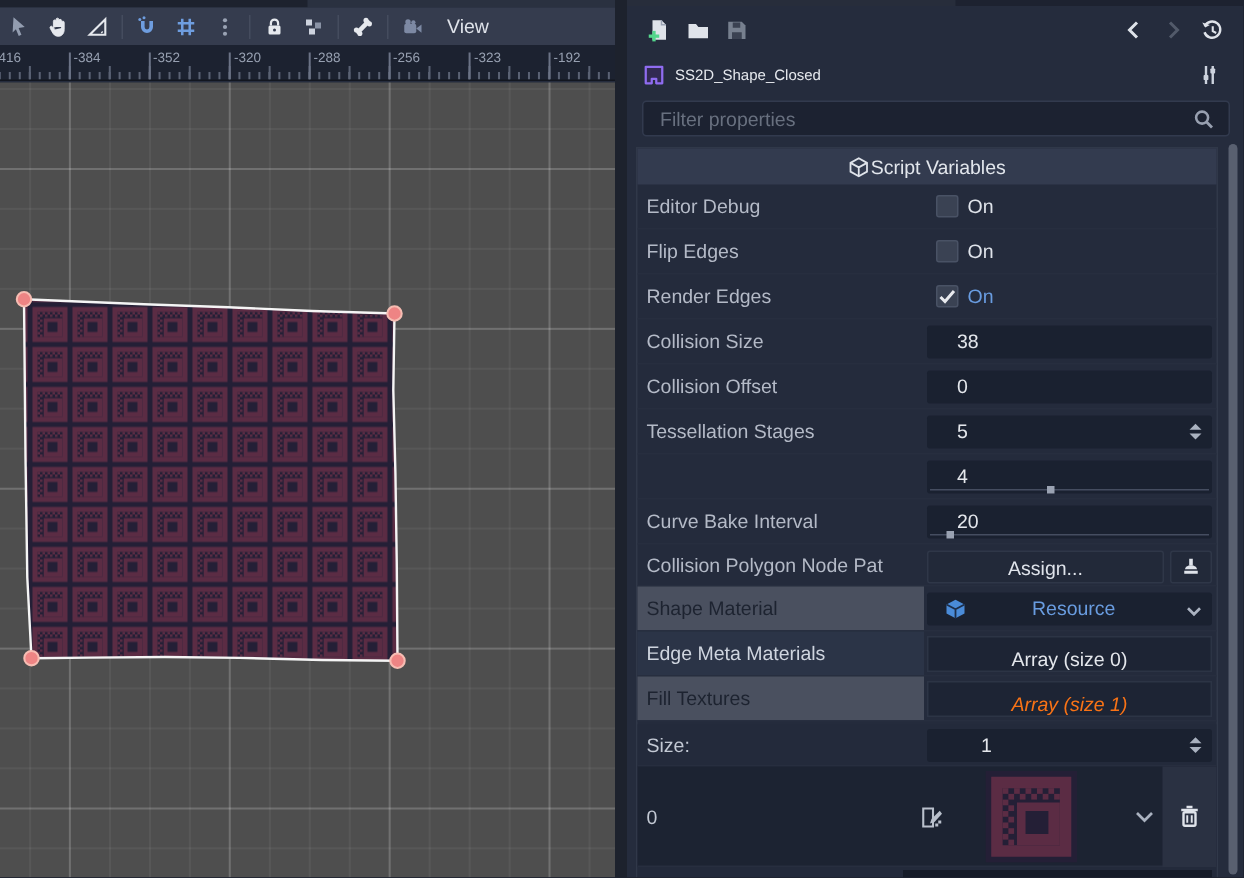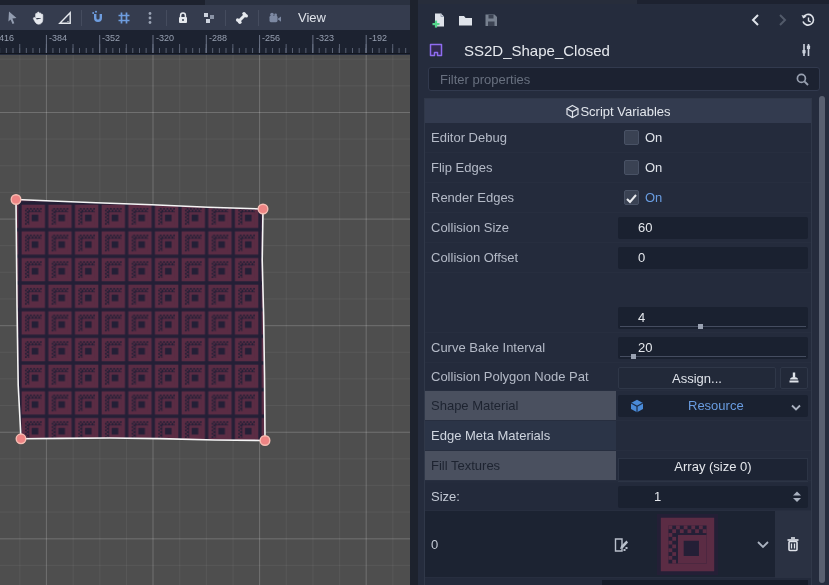--- a/index.html
+++ b/index.html
@@ -42,21 +42,21 @@
 
   
   #panel{position:absolute;left:418px;top:0;width:411px;height:585px;background:#252c3d;}
   .panel-tabstrip{position:absolute;left:0;top:0;width:411px;height:4px;background:#1d2230;}
   .panel-tabstrip .seg{position:absolute;left:0;top:0;width:219px;height:4px;background:#272d3b;}
   #res-toolbar{position:absolute;left:0;top:4px;width:411px;height:32px;display:flex;align-items:center;padding:0 8px;}
   .rbtn{width:26px;height:24px;display:flex;align-items:center;justify-content:center;}
   .spacer{flex:1;}
 
   #node-row{position:absolute;left:0;top:36px;width:411px;height:28px;display:flex;align-items:center;padding:0 10px;}
-  #node-name{color:#e6e9ee;font-size:15px;margin-left:20px;flex:1;}
+  #node-name{color:#e6e9ee;font-size:10px;margin-left:6px;flex:1;}
 
   #filter-row{position:absolute;left:10px;top:67px;width:392px;height:24px;background:#1c2231;
     border:1px solid #323a4e;border-radius:3px;display:flex;align-items:center;padding:0 9px;}
   #filter-row input{flex:1;background:transparent;border:none;outline:none;color:#cfd5df;font-size:13px;}
   #filter-row input::placeholder{color:#68707f;}
 
   #section{position:absolute;left:6px;top:98px;width:388px;height:487px;border:1px solid #303849;border-bottom:none;background:#242b3c;}
   #sec-header{position:absolute;left:0;top:0;width:386px;height:24px;background:#333b4f;
     display:flex;align-items:center;justify-content:center;color:#e2e6ec;font-size:13px;gap:0;}
 
@@ -70,21 +70,21 @@
   .field .num{position:absolute;left:20px;top:3px;color:#e4e7ec;font-size:13px;}
   .onlabel{position:absolute;left:220px;top:7px;font-size:13px;color:#dfe3ea;}
   .onlabel.accent{color:#699ce0;}
   .cbox{position:absolute;left:199px;top:7px;width:15px;height:15px;background:#3a4253;border:1px solid #495265;border-radius:2px;}
   .spin{position:absolute;right:6px;top:5px;}
   .track{position:absolute;left:2px;bottom:2px;width:186px;height:1px;background:#454d60;}
   .grab{position:absolute;bottom:0;width:5px;height:5px;background:#9aa2b2;}
   .btn{position:absolute;top:4px;height:22px;background:#222939;border:1px solid #2f3748;border-radius:2px;
        display:flex;align-items:center;justify-content:center;color:#dfe3ea;font-size:13px;}
   .arraybtn{position:absolute;left:193px;top:3px;width:190px;height:24px;background:#1d2434;border:1px solid #2c3445;
-       display:flex;align-items:flex-start;justify-content:center;font-size:13px;color:#e4e7ec;margin-top:34px;}
+       display:flex;align-items:flex-end;justify-content:center;font-size:13px;color:#e4e7ec;}
   .arraybtn.accent{color:#f97316;font-style:italic;}
   .chev{position:absolute;right:6px;top:8px;}
 
   #size-row{position:absolute;left:0;top:384px;width:386px;height:28px;border-bottom:1px solid #272e3f;background:#232a3b;}
   #item-row{position:absolute;left:0;top:412px;width:386px;height:67px;background:#1c2332;border-bottom:1px solid #272e3f;}
   .trash-cell{position:absolute;right:0;top:0;width:36px;height:67px;background:#2a3142;display:flex;align-items:center;justify-content:center;}
   #partial-row{position:absolute;left:0;top:479px;width:386px;height:7px;background:#232a3b;}
   #partial-row .pfield{position:absolute;left:177px;top:2px;width:206px;height:5px;background:#161c29;}
 
   #vscroll{position:absolute;right:4px;top:96px;width:6px;height:487px;background:#242b3c;border-radius:3px;}
@@ -334,28 +334,38 @@
           <svg width="13" height="13">
               <path d="M2,7 L5,10 L11,3" fill="none" stroke="#e8eaee" stroke-width="2"></path>
             </svg>
         </span>
         <span class="onlabel accent">On</span>
       </div>
 
       <div class="prow" style="top:114px">
         <span class="plabel">Collision Size</span>
         <div class="field">
-            <span class="num">60</span>
+            <span class="num">38</span>
           </div>
       </div>
       <div class="prow" style="top:144px">
         <span class="plabel">Collision Offset</span>
         <div class="field">
             <span class="num">0</span>
           </div>
+      </div>
+      <div class="prow" style="top:174px">
+        <span class="plabel">Tessellation Stages</span>
+        <div class="field">
+          <span class="num">5</span>
+          <svg class="spin" width="10" height="12">
+              <path d="M5,0.5 L9,4.5 H1 Z" fill="#aab2c0"></path>
+              <path d="M1,7 H9 L5,11 Z" fill="#aab2c0"></path>
+            </svg>
+        </div>
       </div>
       <div class="prow" style="top:204px">
         <div class="field">
           <span class="num">4</span>
           <div class="track"></div>
           <div class="grab" style="left:80px"></div>
         </div>
       </div>
       <div class="prow" style="top:234px">
         <span class="plabel">Curve Bake Interval</span>

